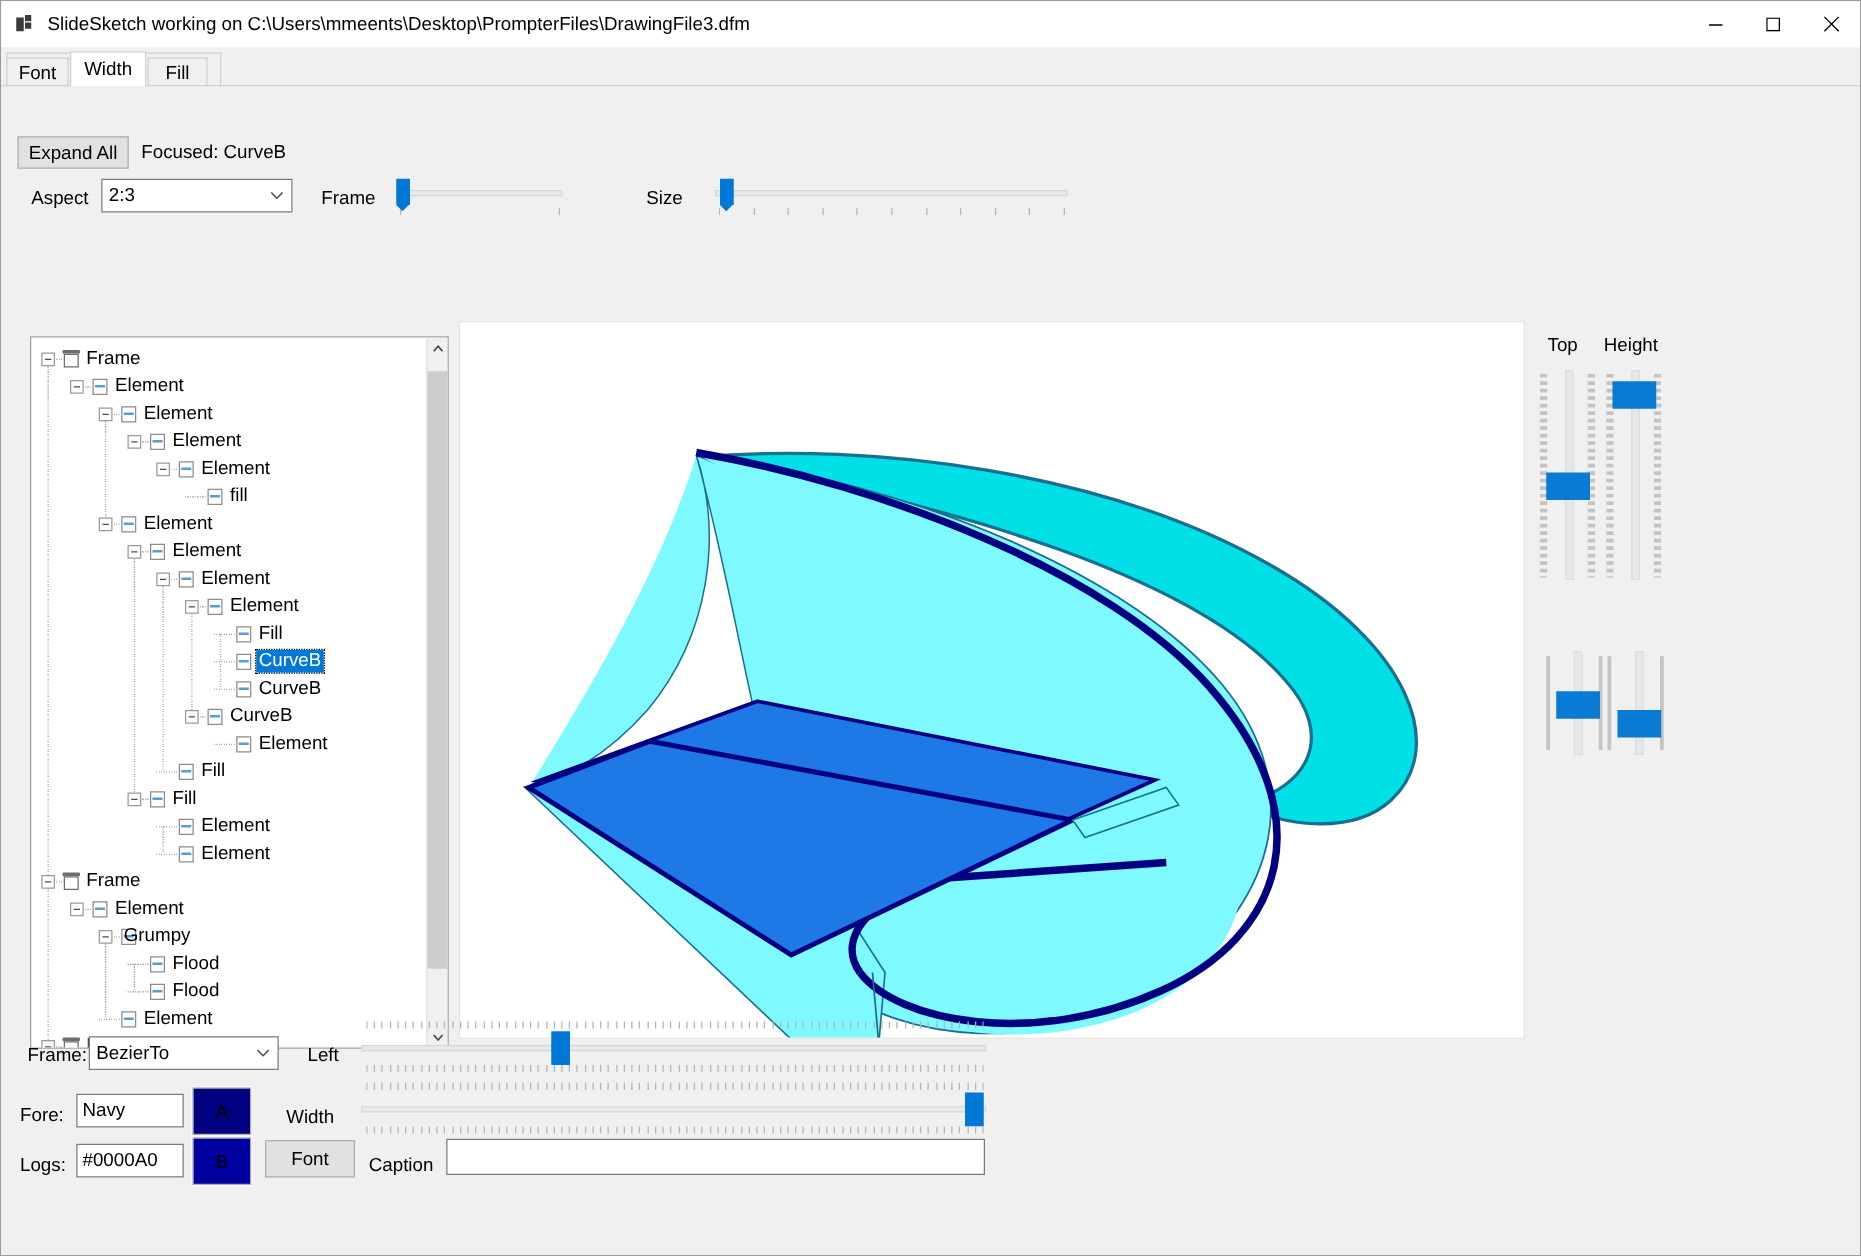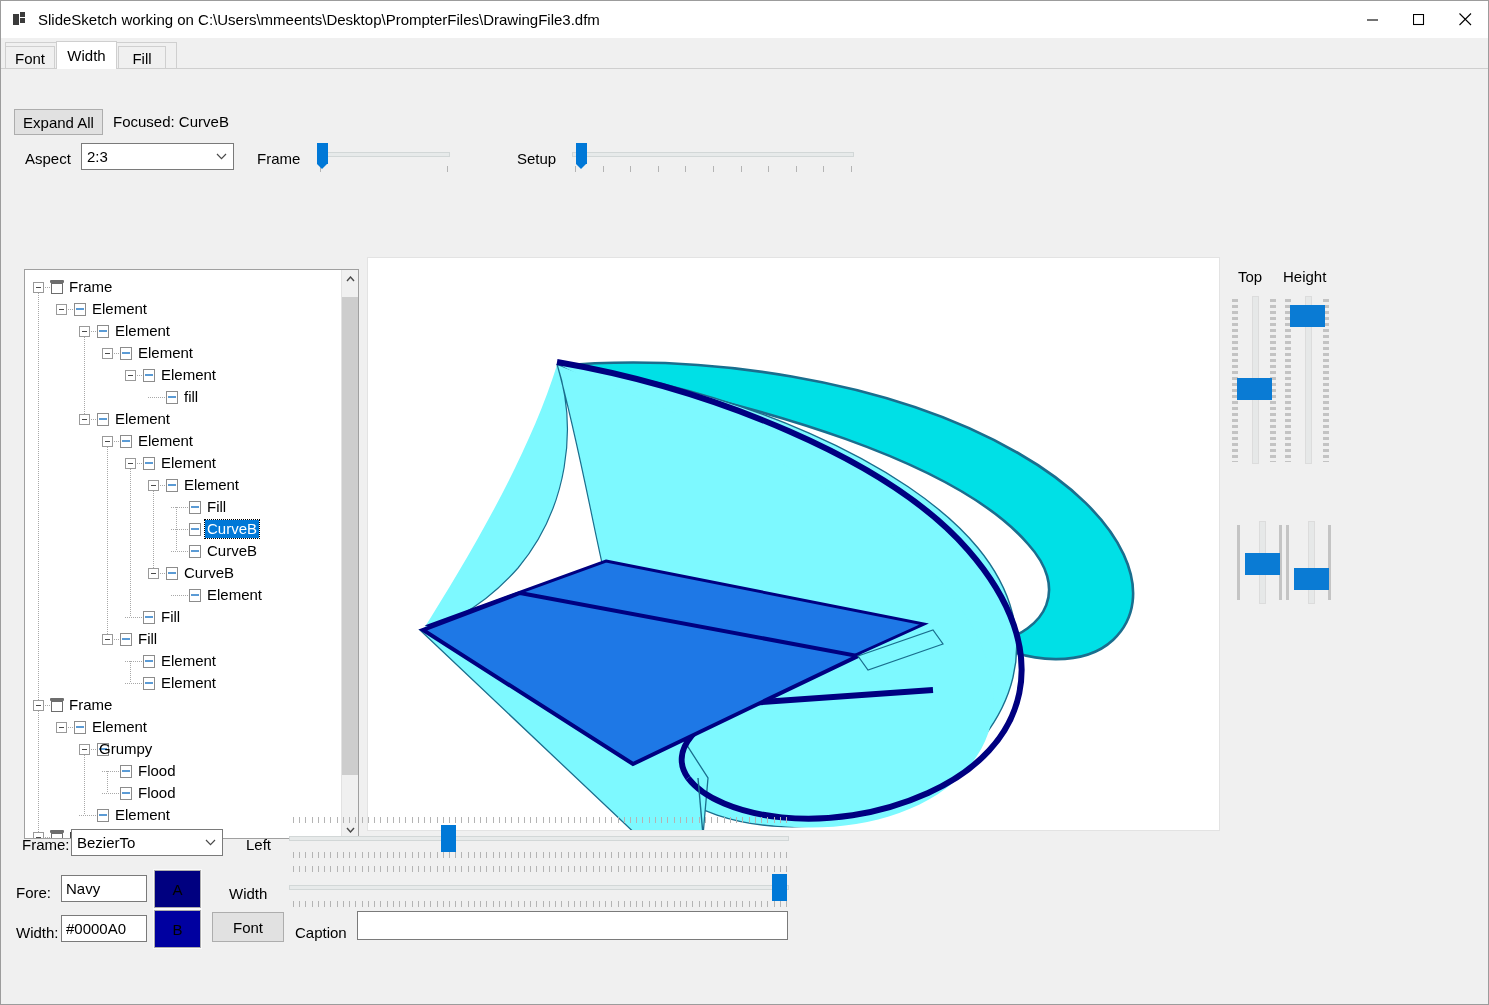--- a/index.html
+++ b/index.html
@@ -296,21 +296,21 @@
     <div class="lbl" style="left:256px; top:81px;">Frame</div>
     <div class="htrack" style="left:316px; top:72px; width:133px; height:32px;">
       <div class="rail" style="top:11px; width:133px;"></div>
       <div class="ticks" style="left:3px; top:25px; width:128px;" id="frame-ticks">
           <i style="left: 0px;"></i>
           <i style="left: 127px;"></i>
         </div>
       <div class="thumb-down" style="left:0px; top:2px;"></div>
     </div>
 
-    <div class="lbl" style="left:516px; top:81px;">Setup</div>
+    <div class="lbl" style="left:516px; top:81px;">Size</div>
     <div class="htrack" style="left:571px; top:72px; width:282px; height:32px;">
       <div class="rail" style="top:11px; width:282px;"></div>
       <div class="ticks" style="left:3px; top:25px; width:277px;" id="size-ticks">
           <i style="left: 0px;"></i>
           <i style="left: 28px;"></i>
           <i style="left: 55px;"></i>
           <i style="left: 83px;"></i>
           <i style="left: 110px;"></i>
           <i style="left: 138px;"></i>
           <i style="left: 166px;"></i>
@@ -767,21 +767,21 @@
     </div>
 
     <div class="lbl" style="left:15px; top:815px;">Fore:</div>
     <div class="textbox" style="left:60px; top:806px; width:86px; height:27px;">
       <span>Navy</span>
     </div>
     <div class="swatch" id="sw-a" style="left: 153px; top: 801px; width: 47px; height: 38px; background: rgb(0, 0, 128);">
       <span>A</span>
     </div>
 
-    <div class="lbl" style="left:15px; top:855px;">Width:</div>
+    <div class="lbl" style="left:15px; top:855px;">Logs:</div>
     <div class="textbox" style="left:60px; top:846px; width:86px; height:27px;">
       <span>#0000A0</span>
     </div>
     <div class="swatch" id="sw-b" style="left: 153px; top: 841px; width: 47px; height: 38px; background: rgb(0, 0, 160);">
       <span>B</span>
     </div>
 
     <div class="btn" style="left:211px; top:843px; width:72px; height:30px;">Font</div>
 
     <div class="lbl" style="left:245px; top:767px;">Left</div>

